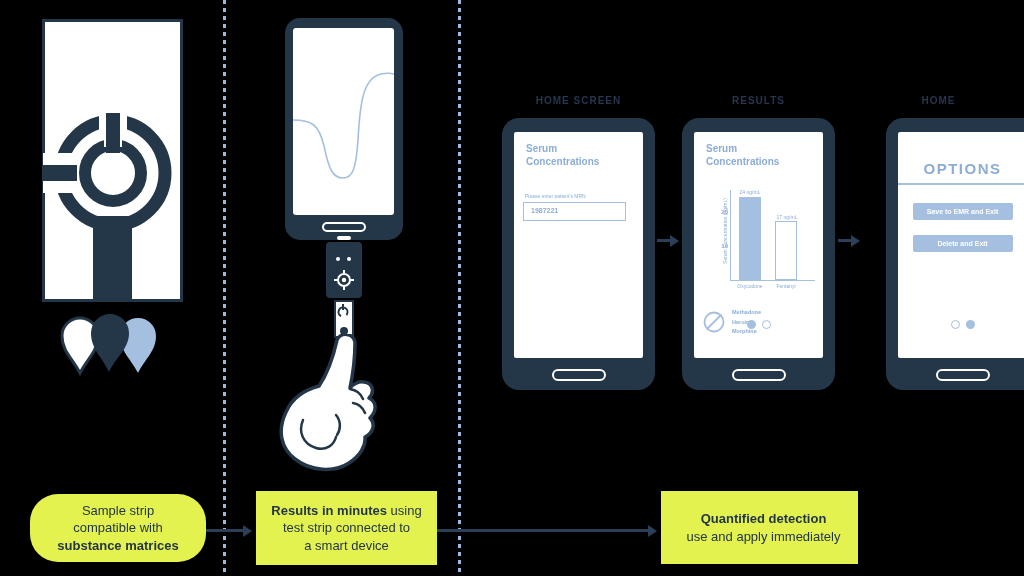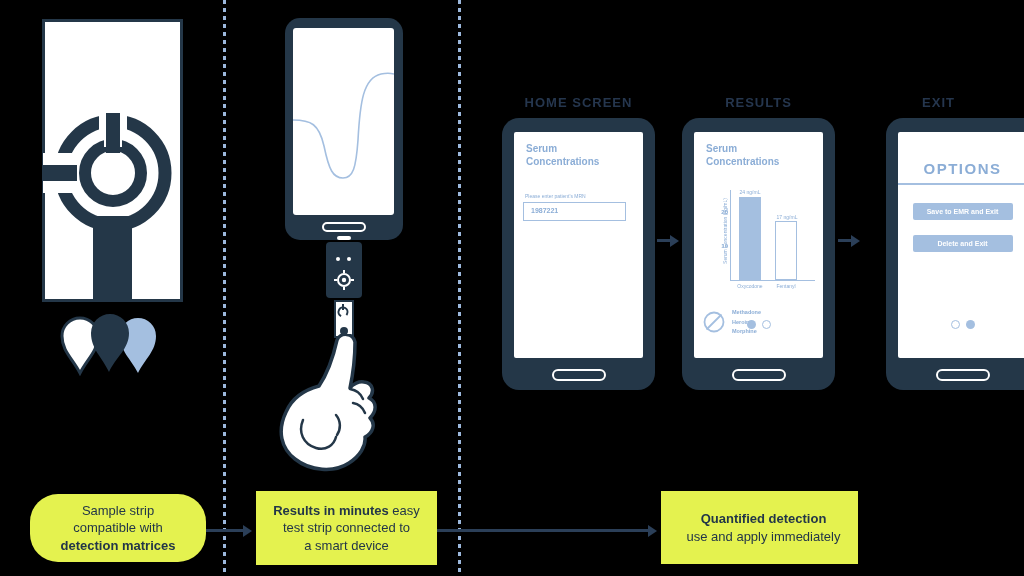--- a/index.html
+++ b/index.html
@@ -32,21 +32,21 @@
   .pill{position:absolute;border:2px solid #fff;border-radius:7px;box-sizing:border-box;}
   .connector{left:326px;top:242px;width:36px;height:56px;background:#243748;border-radius:4px;}
   .plug-dash{left:337px;top:236px;width:14px;height:4px;background:#fff;border-radius:2px;}
   .cdot{position:absolute;width:4px;height:4px;border-radius:50%;background:#fff;}
   .test-strip{left:334px;top:300px;width:20px;height:38px;background:#fff;border:2.5px solid #243748;box-sizing:border-box;z-index:1;}
   .finger-dot{left:340px;top:327px;width:8px;height:8px;border-radius:50%;background:#243748;z-index:3;}
 
   
   .phone{top:118px;width:153px;height:272px;background:#243748;border-radius:17px;}
   .phone .screen{position:absolute;left:12px;top:14px;width:129px;height:226px;background:#fff;border-radius:2px;}
-  .phone-label{top:95px;width:153px;text-align:center;font-size:13px;font-weight:bold;
+  .phone-label{top:95px;width:153px;text-align:center;font-size:10px;font-weight:bold;
     letter-spacing:1px;color:#25364e;}
   .screen-heading{position:absolute;left:12px;top:11px;width:92px;font-size:10px;font-weight:bold;
     color:#8badd6;line-height:1.25;}
   .mrn-label{position:absolute;left:11px;top:61px;font-size:5px;color:#8badd6;}
   .mrn-input{position:absolute;left:9px;top:70px;width:103px;height:19px;border:1.5px solid #a4bfe0;
     box-sizing:border-box;font-size:7px;font-weight:bold;color:#8badd6;line-height:16px;padding-left:7px;}
 
   
   .chart{position:absolute;left:22px;top:52px;width:102px;height:116px;}
   .chart .ylabel{position:absolute;left:-36px;top:44px;width:90px;font-size:5px;color:#8badd6;
@@ -96,21 +96,21 @@
   <div class="abs strip-tail"></div>
   <svg class="abs" style="left:60px;top:310px;" width="100" height="66" viewBox="0 0 100 66">
     <path d="M20 60 C13 46 2 38 2 23 A18 18 0 1 1 38 23 C38 38 27 46 20 60 Z" transform="translate(0,3)" fill="#ffffff" stroke="#243748" stroke-width="3"></path>
     <path d="M20 60 C13 46 2 38 2 23 A18 18 0 1 1 38 23 C38 38 27 46 20 60 Z" transform="translate(58,3)" fill="#a4bfe0"></path>
     <path d="M20 62 C13 47 2 39 2 23 A19 19 0 1 1 40 23 C40 39 27 47 20 62 Z" transform="translate(29,0)" fill="#243748"></path>
   </svg>
 
   <div class="abs caption" style="left:30px;top:494px;width:176px;height:68px;border-radius:28px;">
     <div><b></b><span>Sample strip</span></div>
     <div><b></b><span>compatible with</span></div>
-    <div><b>detection matrices</b><span></span></div>
+    <div><b>substance matrices</b><span></span></div>
   </div>
   <div class="arrow" style="left:206px;top:529px;width:38px;"></div>
 
   <div class="abs phone-mid">
     <div class="phone-mid-screen">
       <svg width="101" height="187" viewBox="0 0 101 187">
         <path d="M0 92 C18 92 26 96 31 118 C36 142 40 150 50 150 C60 150 63 140 65 112 C67 75 70 50 88 46 C93 45 97 45 101 46" fill="none" stroke="#a4bfe0" stroke-width="1.6"></path>
       </svg>
     </div>
     <div class="pill" style="left:50%;transform:translateX(-50%);bottom:8px;width:44px;height:10px;"></div>
@@ -137,29 +137,29 @@
   <div class="abs finger-dot"></div>
   <svg class="abs" style="left:270px;top:334px;z-index:2;" width="120" height="140" viewBox="0 0 120 140">
     <path d="M67 6 C63 24 57 40 49 52 C34 56 22 64 16 78 C7 97 11 114 25 125 C40 137 64 139 79 129 C90 122 96 112 95 103 C103 99 106 90 100 84 C107 77 107 68 99 64 C105 58 103 49 94 48 C89 47 83 50 80 54 C83 40 85 22 85 8 A9.5 9.5 0 0 0 67 6 Z" fill="#ffffff" stroke="#243748" stroke-width="3.5" stroke-linejoin="round"></path>
     <path d="M33 86 C28 98 33 110 46 114 C56 117 64 111 66 103" fill="none" stroke="#243748" stroke-width="2.5" stroke-linecap="round"></path>
     <path d="M67 101 C71 95 71 87 66 81" fill="none" stroke="#243748" stroke-width="2.5" stroke-linecap="round"></path>
     <path d="M80 55 C86 56 91 60 93 65" fill="none" stroke="#243748" stroke-width="2.5" stroke-linecap="round"></path>
     <path d="M83 69 C89 70 93 74 95 79" fill="none" stroke="#243748" stroke-width="2.5" stroke-linecap="round"></path>
   </svg>
 
   <div class="abs caption" style="left:256px;top:491px;width:181px;height:74px;">
-    <div><b>Results in minutes</b><span> easy</span></div>
+    <div><b>Results in minutes</b><span> using</span></div>
     <div><b></b><span>test strip connected to</span></div>
     <div><b></b><span>a smart device</span></div>
   </div>
   <div class="arrow" style="left:437px;top:529px;width:212px;"></div>
 
   <div class="abs phone-label" style="left:502px;">HOME SCREEN</div>
   <div class="abs phone-label" style="left:682px;">RESULTS</div>
-  <div class="abs phone-label" style="left:862px;">EXIT</div>
+  <div class="abs phone-label" style="left:862px;">HOME</div>
 
   <div class="abs phone" style="left:502px;">
     <div class="screen">
       <div class="screen-heading">Serum Concentrations</div>
       <div class="mrn-label">Please enter patient's MRN</div>
       <div class="mrn-input">1987221</div>
     </div>
     <div class="pill" style="left:50%;transform:translateX(-50%);bottom:9px;width:54px;height:12px;"></div>
   </div>
 

